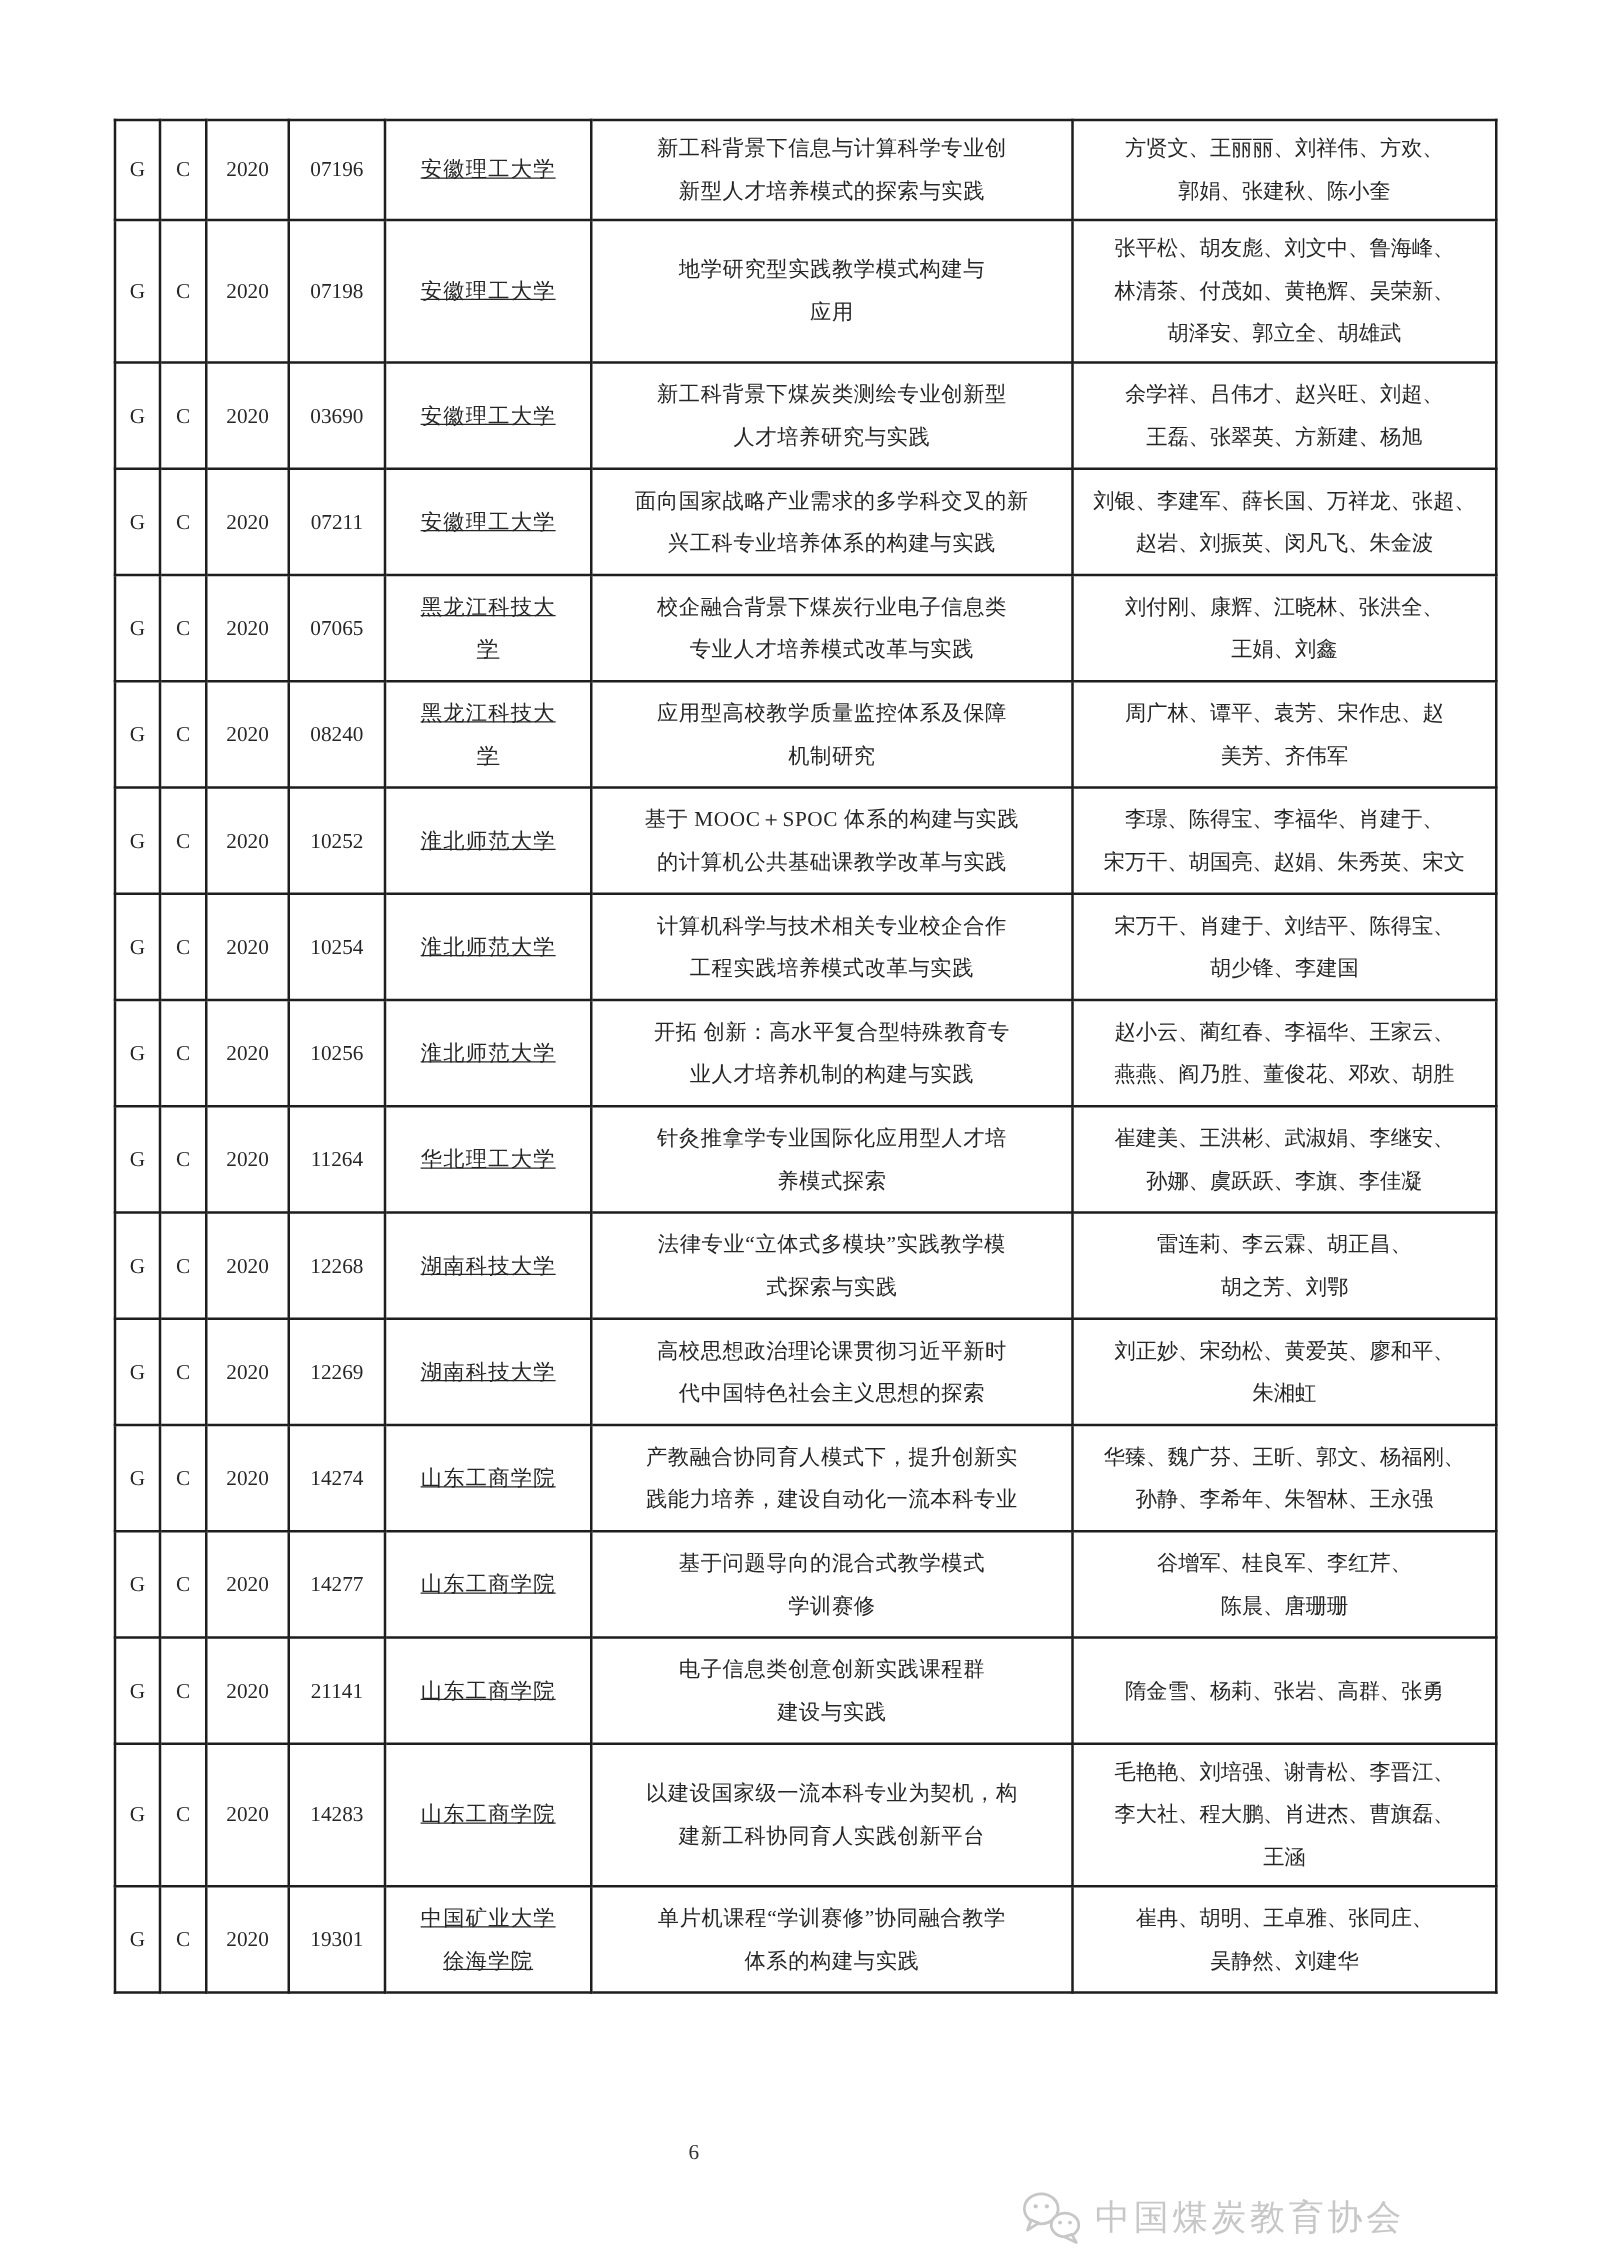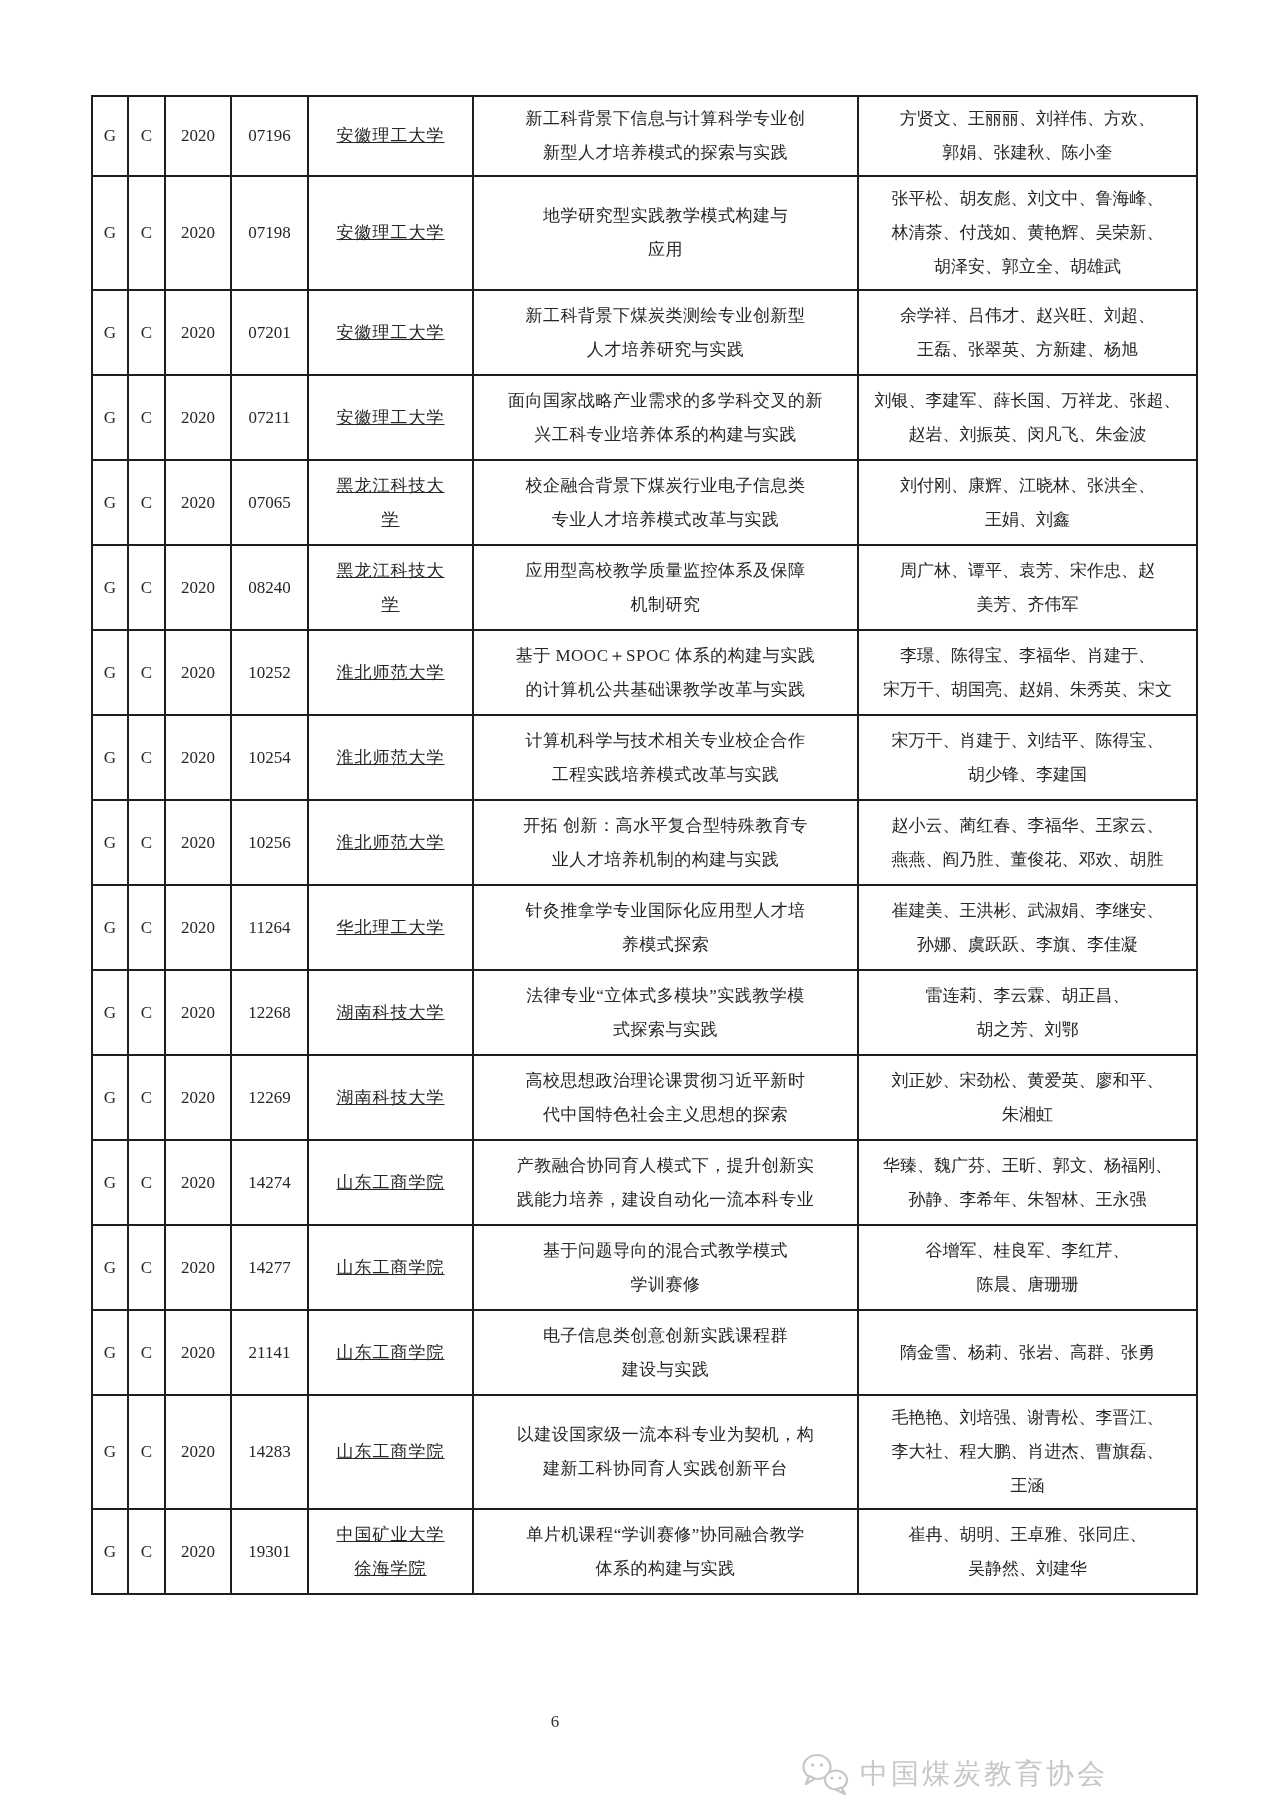--- a/index.html
+++ b/index.html
@@ -41,21 +41,21 @@
   .page-number{
     position:absolute;
     left:525px;top:1712px;
     width:60px;
     text-align:center;
     font-size:17px;
     color:#333333;
   }
   .watermark{
     position:absolute;
-    right:172px;top:1752px;
+    right:156px;top:1752px;
     display:flex;
     align-items:center;
     gap:8px;
   }
   .wm-icon{display:inline-block;line-height:0;}
   .wm-text{
     font-family:"Liberation Sans","DejaVu Sans",sans-serif;
     font-size:28px;
     color:#c7c7c7;
     letter-spacing:3px;
@@ -99,21 +99,21 @@
     <td class="c-title">地学研究型实践教学模式构建与
 应用</td>
     <td class="c-members">张平松、胡友彪、刘文中、鲁海峰、
 林清茶、付茂如、黄艳辉、吴荣新、
 胡泽安、郭立全、胡雄武</td>
   </tr>
           <tr style="height: 85px;">
     <td class="c-grade">G</td>
     <td class="c-cat">C</td>
     <td class="c-year">2020</td>
-    <td class="c-code">07201</td>
+    <td class="c-code">03690</td>
     <td class="c-univ">安徽理工大学</td>
     <td class="c-title">新工科背景下煤炭类测绘专业创新型
 人才培养研究与实践</td>
     <td class="c-members">余学祥、吕伟才、赵兴旺、刘超、
 王磊、张翠英、方新建、杨旭</td>
   </tr>
           <tr style="height: 85px;">
     <td class="c-grade">G</td>
     <td class="c-cat">C</td>
     <td class="c-year">2020</td>

